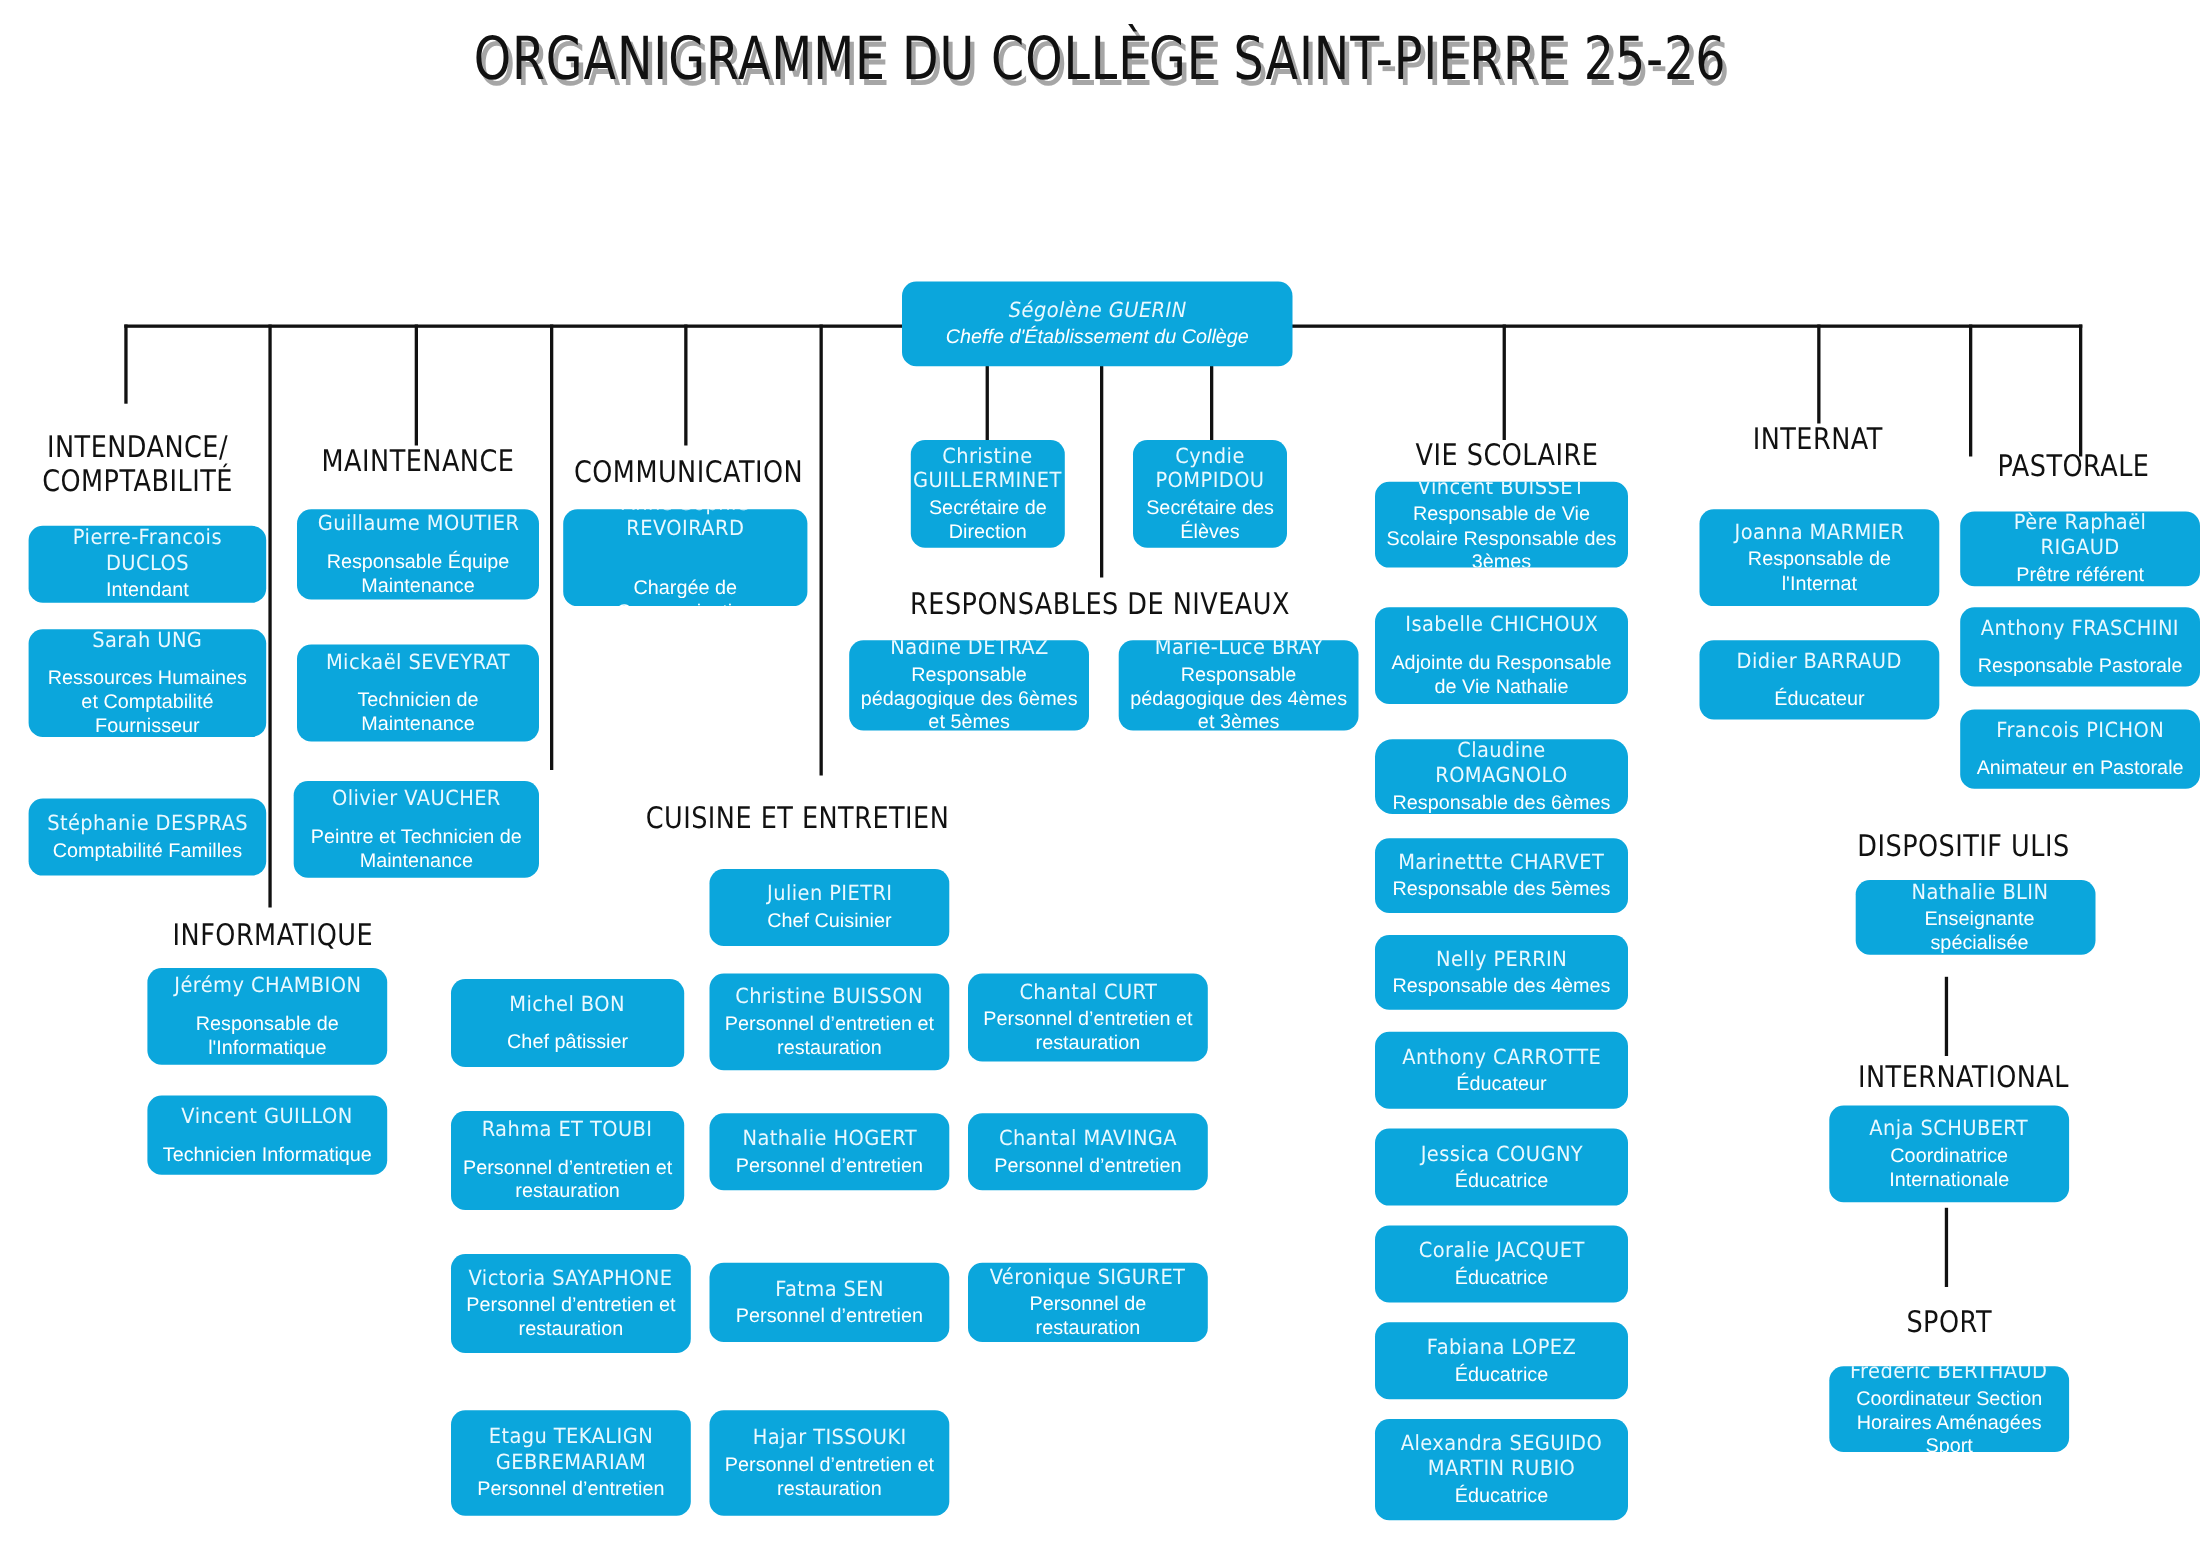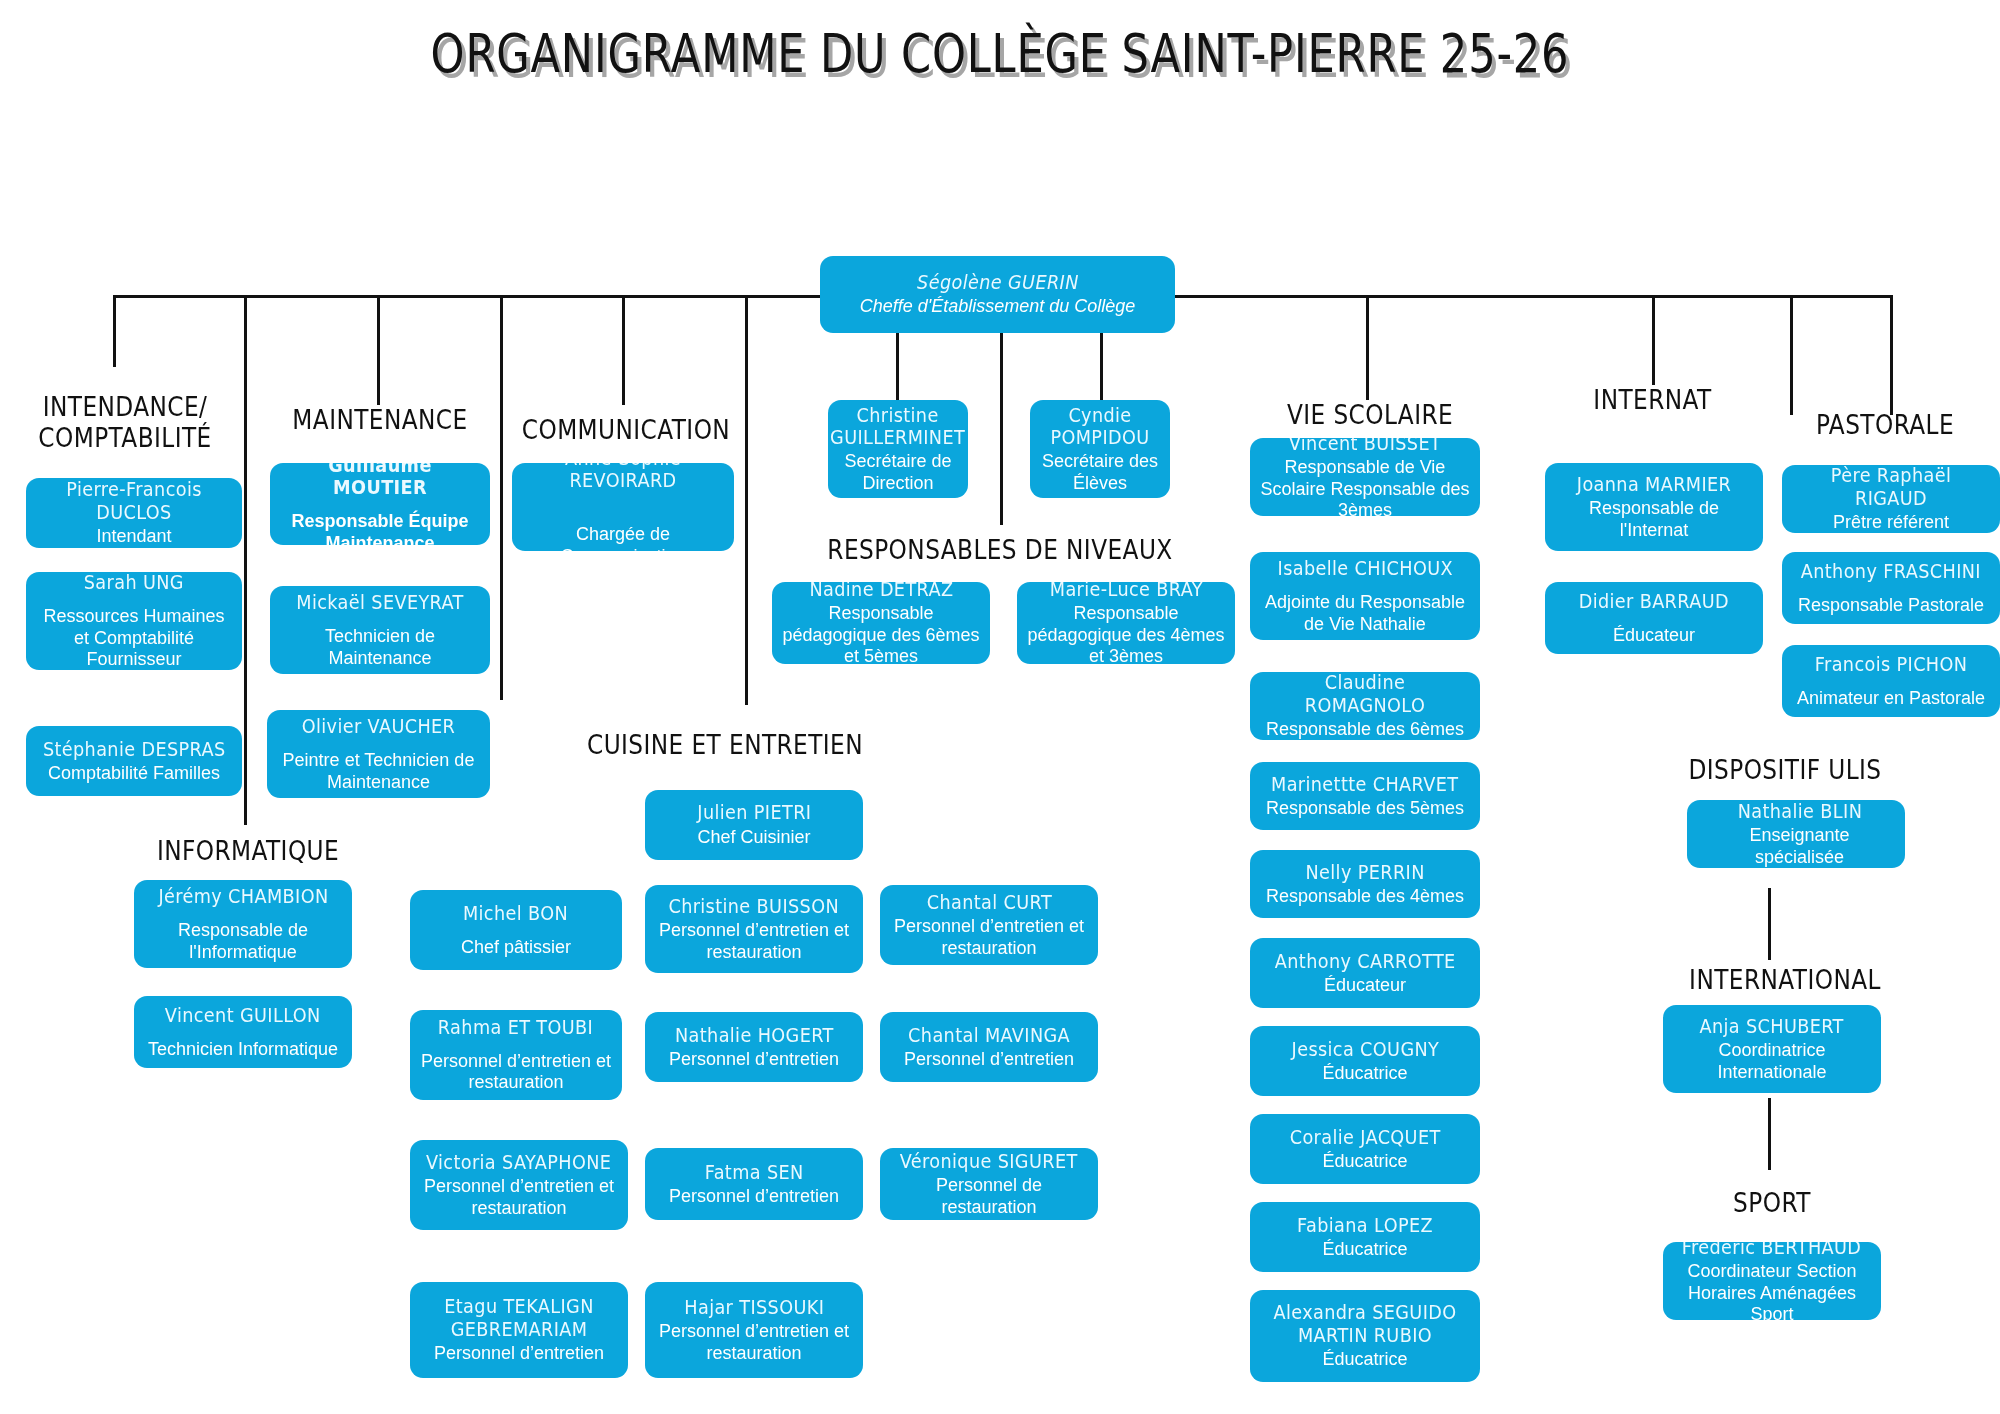--- a/index.html
+++ b/index.html
@@ -92,21 +92,21 @@
   <div class="box gap" style="left:26px;top:478px;width:216px;height:70px;">
     <div class="nm">Pierre-Francois DUCLOS</div>
     <div class="rl" style="margin-top:3px;">Intendant</div>
   </div>
   <div class="box" style="left:26px;top:726px;width:216px;height:70px;">
     <div class="nm">Stéphanie DESPRAS</div>
     <div class="rl">Comptabilité Familles</div>
   </div>
 
   <div class="sect" style="left:265px;top:405px;width:230px;">MAINTENANCE</div>
-  <div class="box gap" style="left:270px;top:463px;width:220px;height:82px;font-weight:bold;">
+  <div class="box gap" style="left:270px;top:463px;width:220px;height:82px;">
     <div class="nm">Guillaume MOUTIER</div>
     <div class="rl">Responsable Équipe Maintenance</div>
   </div>
   <div class="box gap" style="left:270px;top:586px;width:220px;height:88px;">
     <div class="nm">Mickaël SEVEYRAT</div>
     <div class="rl">Technicien de Maintenance</div>
   </div>
   <div class="box gap" style="left:267px;top:710px;width:223px;height:88px;">
     <div class="nm">Olivier VAUCHER</div>
     <div class="rl">Peintre et Technicien de Maintenance</div>
@@ -203,21 +203,21 @@
 
   <div class="sect" style="left:1250px;top:400px;width:240px;">VIE SCOLAIRE</div>
   <div class="box" style="left:1250px;top:438px;width:230px;height:78px;">
     <div class="nm">Vincent BUISSET</div>
     <div class="rl">Responsable de Vie Scolaire Responsable des 3èmes</div>
   </div>
   <div class="box gap" style="left:1250px;top:552px;width:230px;height:88px;">
     <div class="nm">Isabelle CHICHOUX</div>
     <div class="rl">Adjointe du Responsable de Vie Nathalie</div>
   </div>
-  <div class="box" style="left:1250px;top:672px;width:230px;height:68px;">
+  <div class="box" style="left:1250px;top:672px;width:230px;height:68px;border-radius:16px;">
     <div class="nm">Claudine ROMAGNOLO</div>
     <div class="rl">Responsable des 6èmes</div>
   </div>
   <div class="box" style="left:1250px;top:762px;width:230px;height:68px;">
     <div class="nm">Marinettte CHARVET</div>
     <div class="rl">Responsable des 5èmes</div>
   </div>
   <div class="box" style="left:1250px;top:850px;width:230px;height:68px;">
     <div class="nm">Nelly PERRIN</div>
     <div class="rl">Responsable des 4èmes</div>

